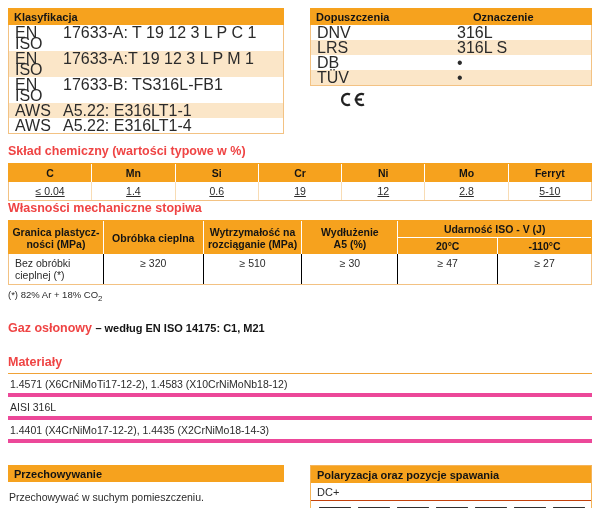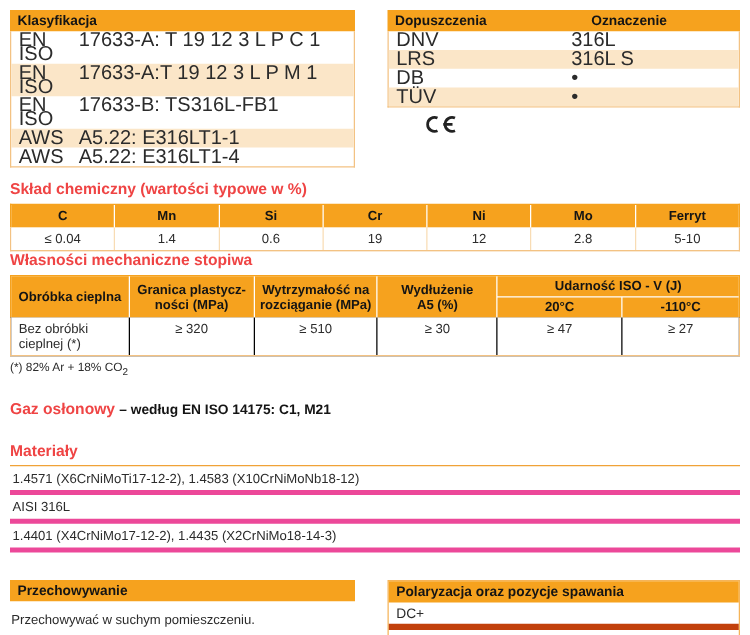--- a/index.html
+++ b/index.html
@@ -34,21 +34,21 @@
 
   
   .red-h { color:#ef4444; font-weight:bold; font-size:12.5px; line-height:14px; }
   .mt1 { }
   .mt2 { margin-top:20px; }
 
   
   .grid7 { display:grid; grid-template-columns:repeat(7,1fr); gap:1px; }
   .chem-head { background:#fff; margin-top:5px; border:1px solid #F6A21E; border-bottom:none;}
   .chem-head > div { background:#F6A21E; font-weight:bold; font-size:10.5px; text-align:center; padding:3px 2px; color:#141414;}
-  .chem-data { background:#F8DCB4; border:1px solid #F3C283; border-top:none; }
+  .chem-data { background:#F8DCB4; border:1px solid #F3C283; border-top:none;text-decoration:underline; }
   .chem-data > div { background:#fff; font-size:10.5px; text-align:center; padding:3px 2px; }
 
   
   .mech-head {
     display:grid; gap:1px; background:#fff; margin-top:5px;
     grid-template-columns:95fr 100fr 99fr 96fr 100fr 94fr;
     border:1px solid #F6A21E; border-bottom:none;
   }
   .mech-head > div {
     background:#F6A21E; color:#141414; font-weight:bold; font-size:10.5px;
@@ -71,21 +71,21 @@
   .gas-line .rest { color:#141414; font-weight:bold; font-size:11px; }
 
   
   .mat-rows { margin-top:4px; border-top:1px solid #F0A237; }
   .mat-row { font-size:10.5px; padding:4px 2px 3px 2px; border-bottom:4px solid #ec4899; }
 
   
   .bottom-row { display:flex; justify-content:space-between; margin-top:22px; }
   .storage-text { font-size:10.5px; margin-top:9px; padding-left:1px; }
   .pol-box { border:1px solid #F5B459; height:96px; }
-  .dc-row { font-size:11px; padding:3px 6px 2px 6px; border-bottom:5px solid #c2410c; }
+  .dc-row { font-size:11px; padding:3px 6px 2px 6px; border-bottom:1px solid #c2410c; }
   .pos-row { display:flex; gap:7px; padding:6px 0 0 8px; }
   .pos { width:32px; }
   .pos svg { display:block; }
 </style>
 </head>
 <body>
 
 <div class="page">
 
   <div class="top-row">
@@ -164,23 +164,23 @@
     <div>1.4</div>
     <div>0.6</div>
     <div>19</div>
     <div>12</div>
     <div>2.8</div>
     <div>5-10</div>
   </div>
 
   <div class="red-h mt1">Własności mechaniczne stopiwa</div>
   <div class="mech-head">
-    <div class="span2r">Obróbka cieplna</div>
     <div class="span2r">Granica plastycz-
 ności (MPa)</div>
+    <div class="span2r">Obróbka cieplna</div>
     <div class="span2r">Wytrzymałość na
 rozciąganie (MPa)</div>
     <div class="span2r">Wydłużenie
 A5 (%)</div>
     <div class="impact">Udarność ISO - V (J)</div>
     <div>20°C</div>
     <div>-110°C</div>
   </div>
   <div class="mech-data">
     <div>Bez obróbki cieplnej (*)</div>

